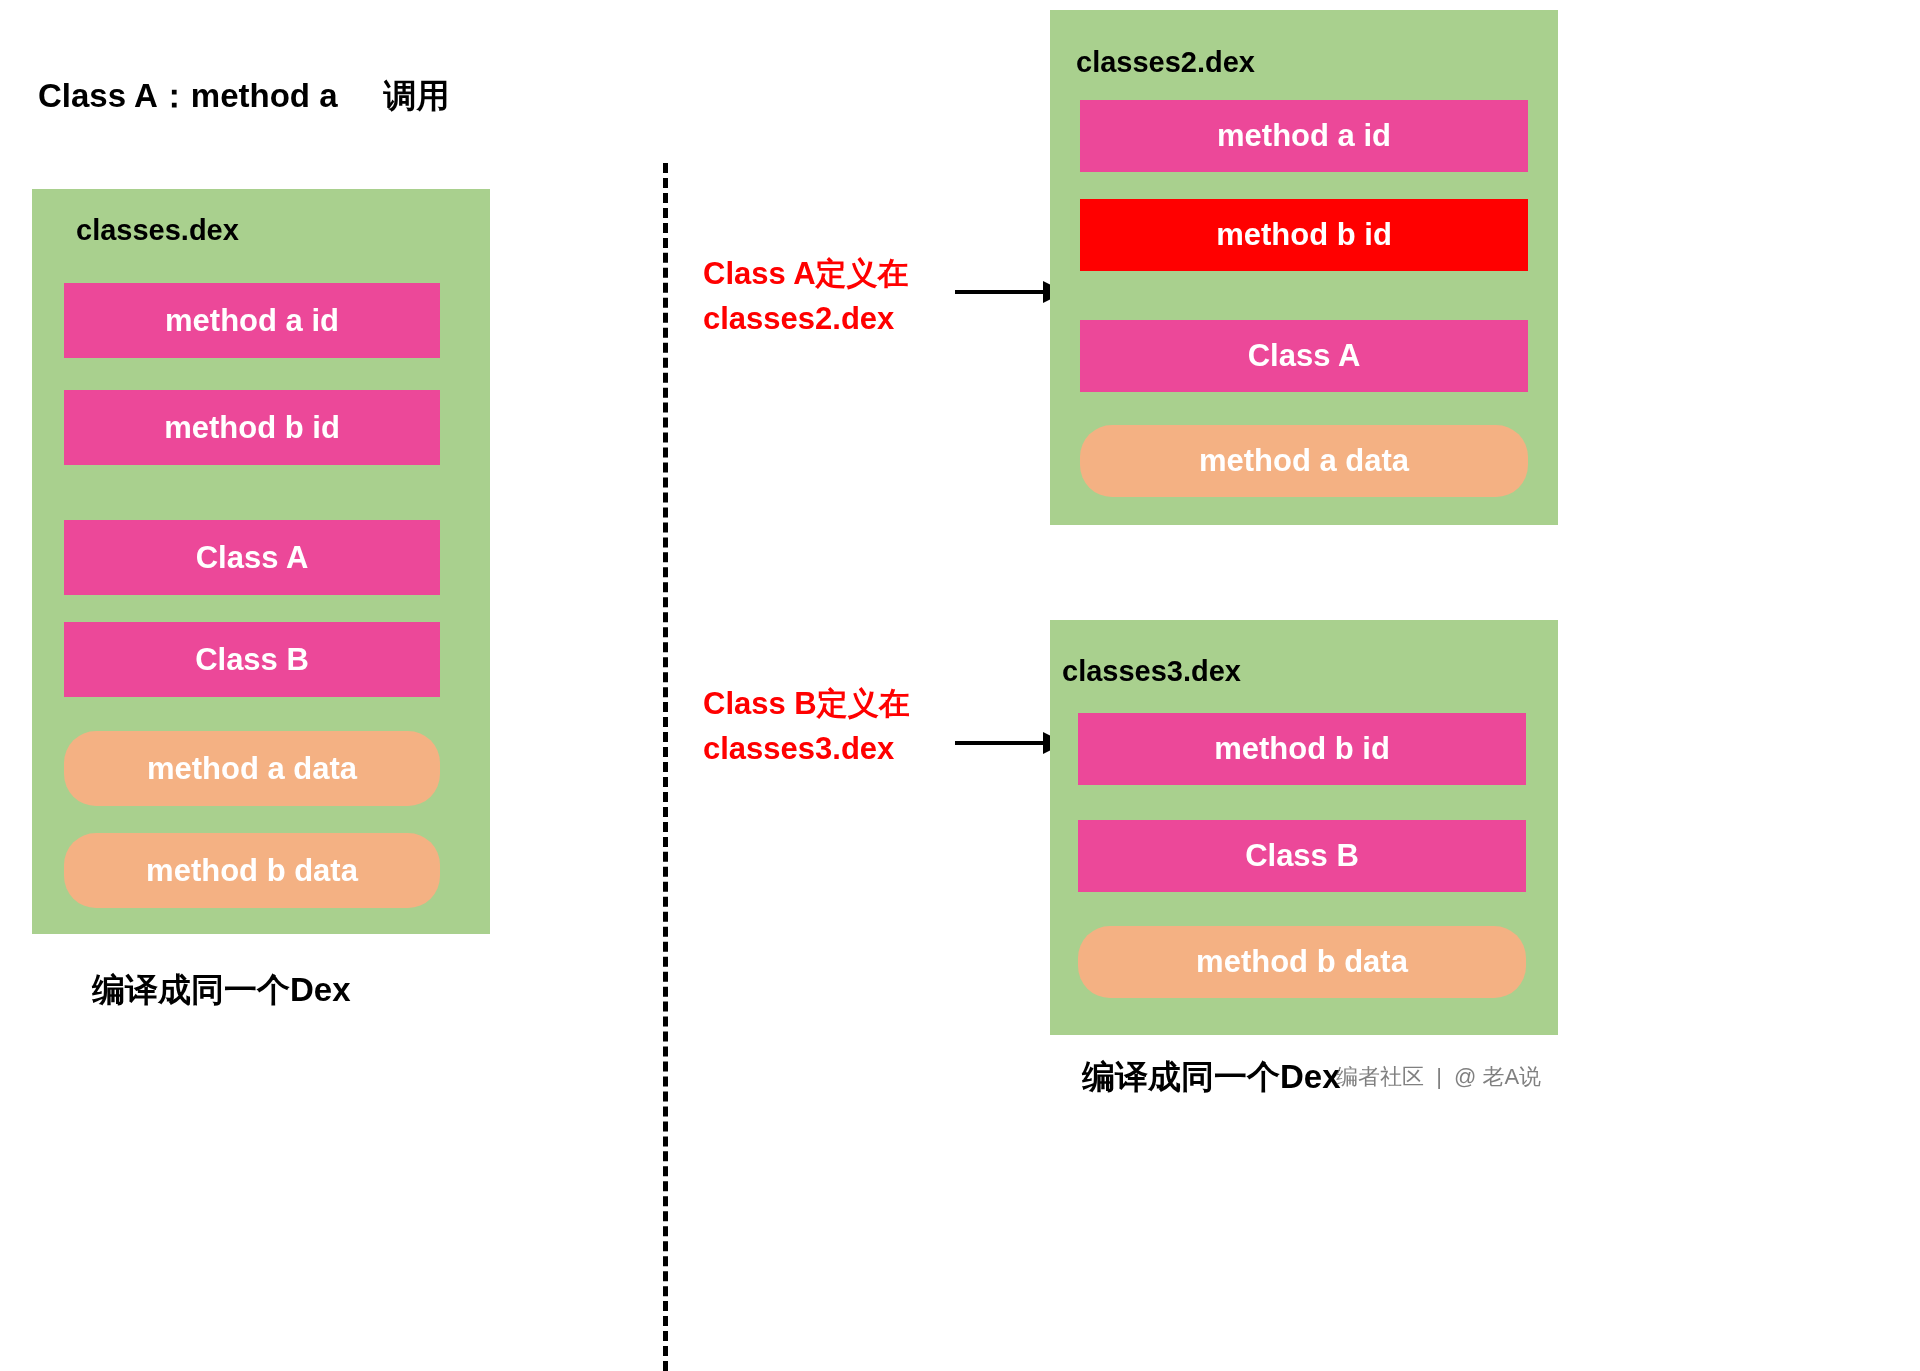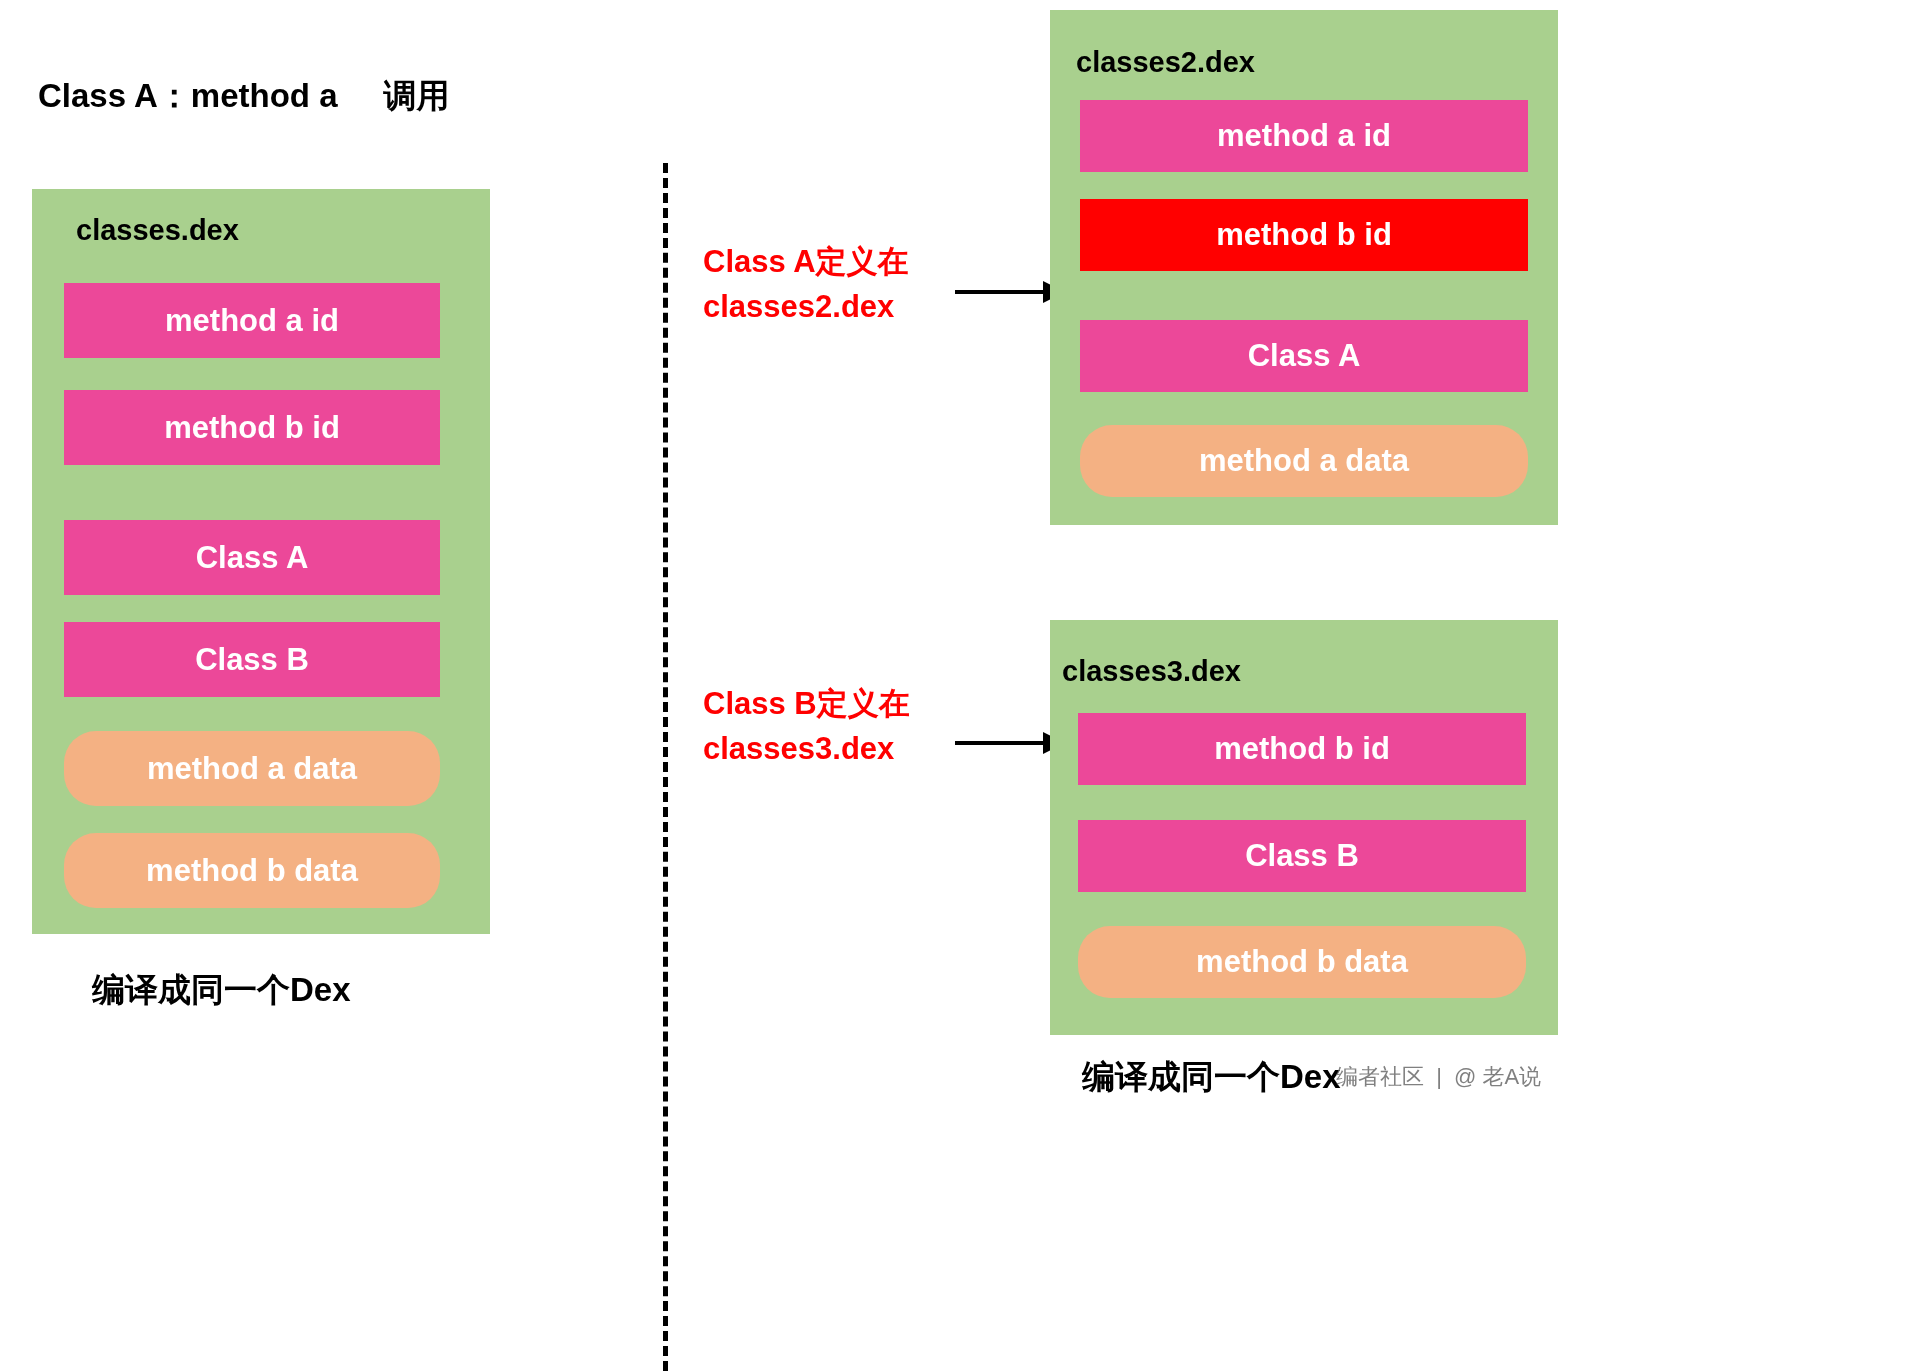--- a/index.html
+++ b/index.html
@@ -132,21 +132,21 @@
 
   
   .annotation {
     position: absolute;
     color: #ff0000;
     font-size: 31px;
     font-weight: bold;
     line-height: 1.45;
     white-space: nowrap;
   }
-  #annot-a { left: 703px; top: 240px; }
+  #annot-a { left: 703px; top: 252px; }
   #annot-b { left: 703px; top: 682px; }
 
   .arrow {
     position: absolute;
   }
 
   
   #watermark {
     position: absolute;
     left: 1336px;

